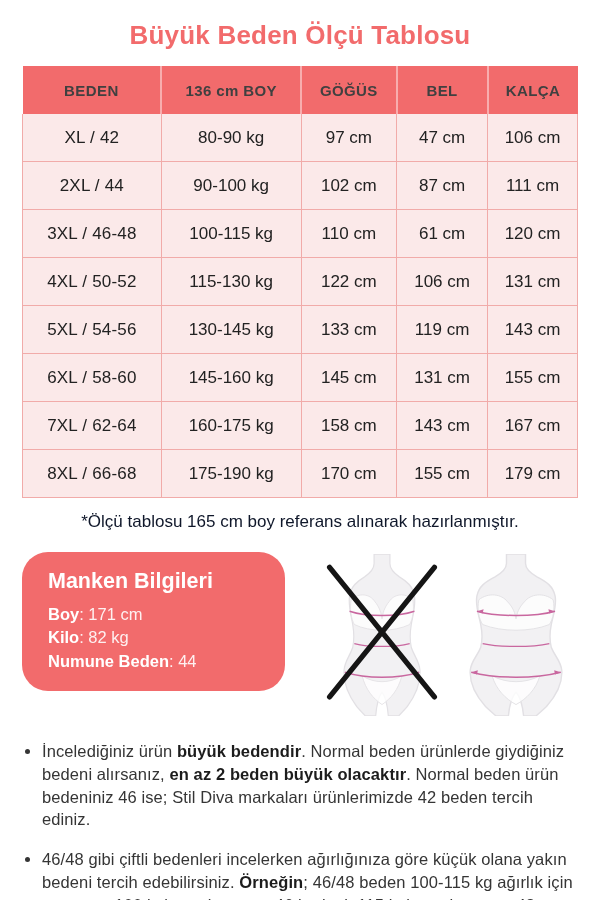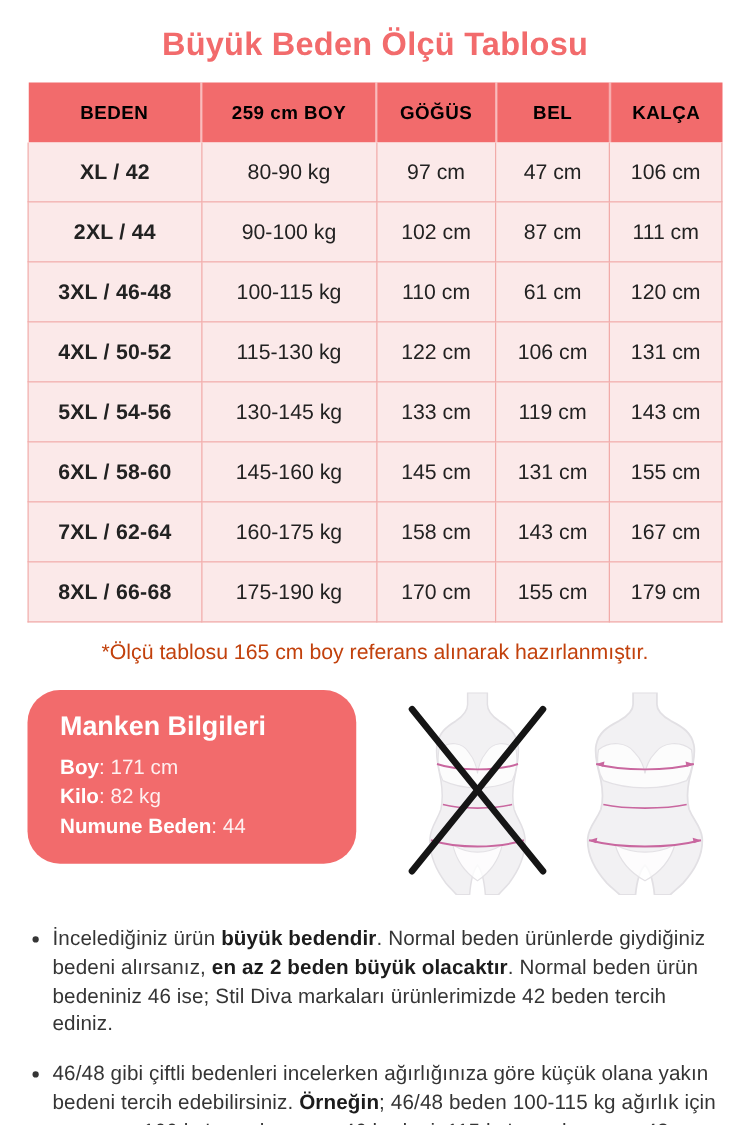--- a/index.html
+++ b/index.html
@@ -17,35 +17,35 @@
   }
   .page{padding:12px 22px 0;box-sizing:border-box;}
 
   .title{
     text-align:center;font-size:26px;font-weight:bold;
     color:var(--coral);margin:8px 0 15px;letter-spacing:.2px;
   }
 
   table.size-table{width:100%;border-collapse:collapse;table-layout:fixed;}
   .size-table th{
-    background:var(--coral);color:#000000;font-size:15px;font-weight:bold;
+    background:var(--coral);color:#404040;font-size:15px;font-weight:bold;
     height:46px;letter-spacing:.4px;
     border-right:2px solid rgba(255,255,255,.45);
   }
   .size-table th:last-child{border-right:none;}
   .size-table td{
     background:var(--row-pink);
     border:1.6px solid var(--border-pink);
     height:45px;text-align:center;font-size:17px;color:#222;
   }
-  .size-table td:first-child{font-weight:bold;letter-spacing:.2px;}
+  .size-table td:first-child{font-weight:normal;letter-spacing:.2px;}
   .size-table tbody tr:first-child td{border-top:none;}
 
   .footnote{
-    text-align:center;font-size:17px;color:#c2410c;margin:14px 0 20px;
+    text-align:center;font-size:17px;color:#0f172a;margin:14px 0 20px;
   }
 
   .model-section{display:flex;align-items:flex-start;}
   .model-card{
     background:var(--coral);border-radius:26px;color:#fff;
     width:263px;box-sizing:border-box;padding:17px 26px 18px;flex:none;
   }
   .model-card .card-title{font-size:21.5px;font-weight:bold;margin:0 0 9px;}
   .model-card .card-row{font-size:16.5px;line-height:1.42;}
   .model-card .card-label{font-weight:bold;}
@@ -75,21 +75,21 @@
     <colgroup>
       <col style="width:25%">
         <col style="width:25.2%">
         <col style="width:17.2%">
         <col style="width:16.4%">
         <col style="width:16.2%">
     </colgroup>
     <thead>
       <tr>
           <th>BEDEN</th>
-          <th>259 cm BOY</th>
+          <th>136 cm BOY</th>
           <th>GÖĞÜS</th>
           <th>BEL</th>
           <th>KALÇA</th>
         </tr>
     </thead>
     <tbody>
         <tr>
           <td>XL / 42</td>
           <td>80-90 kg</td>
           <td>97 cm</td>

